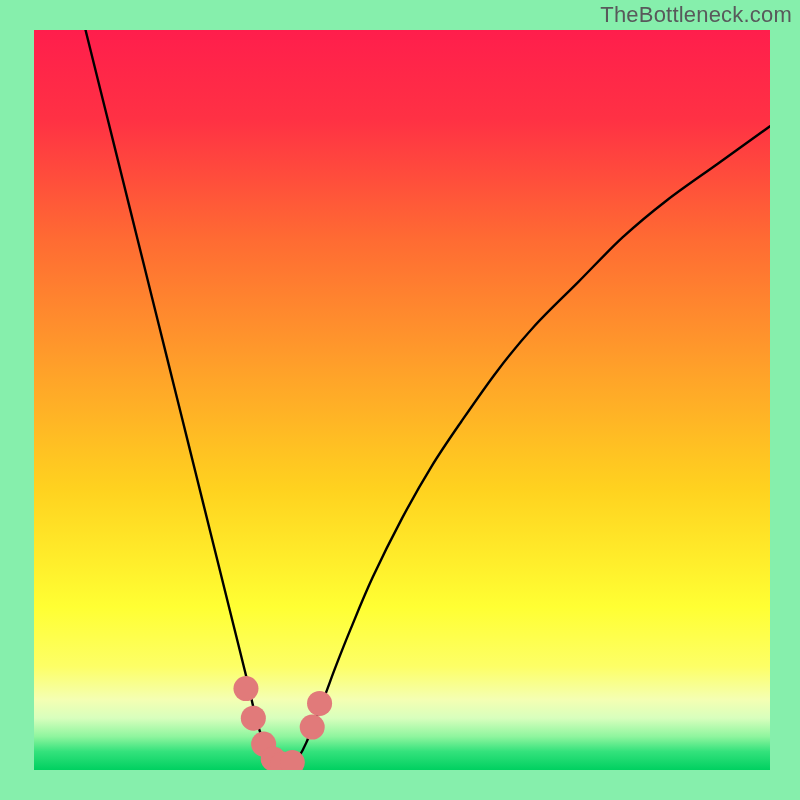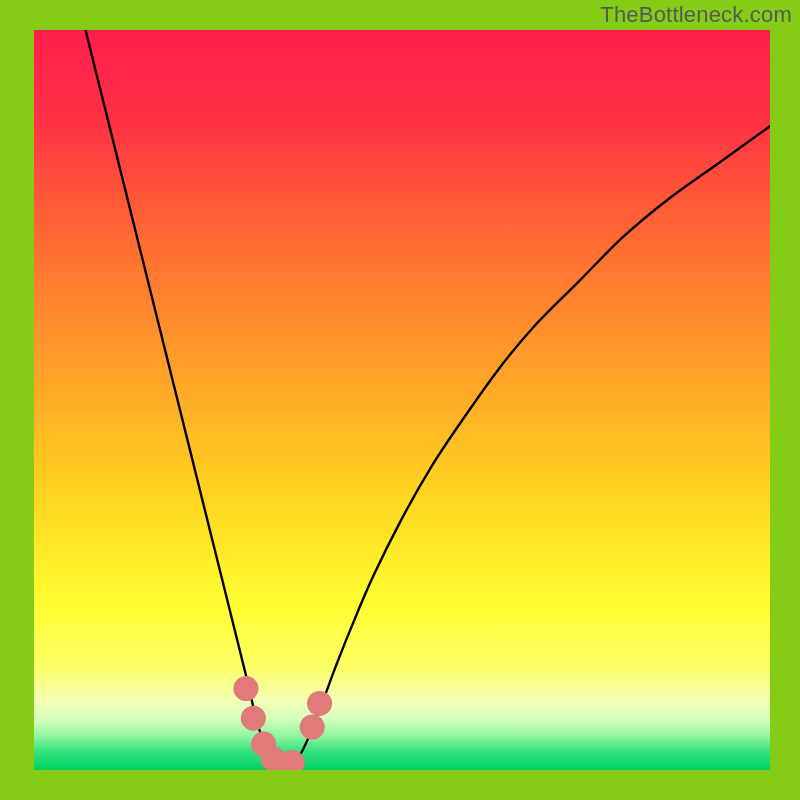--- a/index.html
+++ b/index.html
@@ -6,21 +6,21 @@
     margin: 0;
     padding: 0;
     width: 800px;
     height: 800px;
     overflow: hidden;
     background: #000;
   }
   .frame {
     position: absolute;
     inset: 0;
-    background: #84cc16;
+    background: #86efac;
   }
   .plot {
     position: absolute;
     box-sizing: border-box;
   }
   .watermark {
     position: absolute;
     top: 2px;
     right: 8px;
     font-family: Arial, Helvetica, sans-serif;

